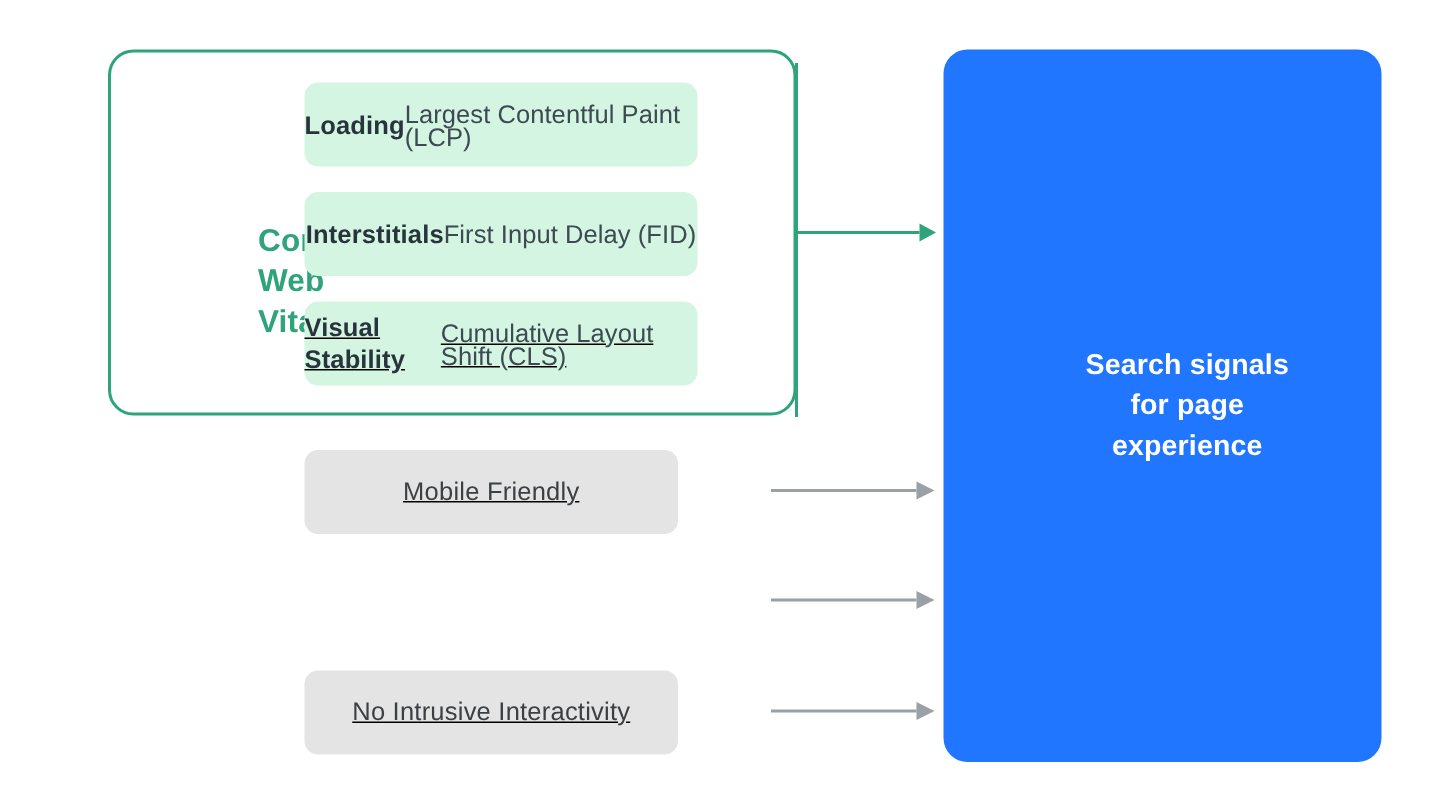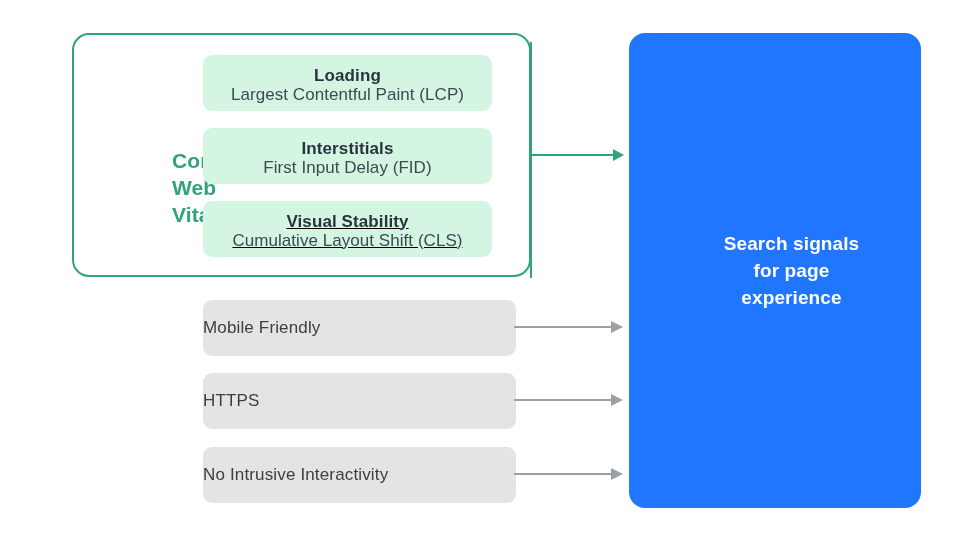--- a/index.html
+++ b/index.html
@@ -44,26 +44,26 @@
     line-height: 27px;
     letter-spacing: 0.1px;
     text-align: left;
   }
   #cwv-label .line { display: block; }
 
   
   .vital-card {
     position: absolute;
     left: 203px;
-    width: 289px;
+    width: 262px;
     height: 56px;
     background: #d4f5e2;
     border-radius: 9px;
     display: flex;
-    flex-direction: column;
+    flex-direction: row;
     align-items: center;
     justify-content: center;
     box-sizing: border-box;
   }
   .vital-card .v-title {
     font-size: 17px;
     font-weight: bold;
     color: #28343c;
     line-height: 21px;
     letter-spacing: 0.1px;
@@ -77,27 +77,29 @@
     letter-spacing: 0.05px;
   }
   #vital-0 { top: 55px; }
   #vital-1 { top: 128px; }
   #vital-2 { top: 201px; text-decoration: underline; }
 
   
   .signal-card {
     position: absolute;
     left: 203px;
-    width: 313px;
+    width: 249px;
     height: 56px;
     background: #e4e4e4;
     border-radius: 9px;
     display: flex;
     align-items: center;
+    justify-content: center;
     box-sizing: border-box;
+    text-decoration: underline;
   }
   .signal-card .s-title {
     font-size: 17px;
     font-weight: normal;
     color: #3c4043;
     letter-spacing: 0.15px;
     line-height: 22px;
   }
   #signal-0 { top: 300px; }
   #signal-1 { top: 373px; }
@@ -164,23 +166,20 @@
 
   <div class="vital-card" id="vital-2">
     <span class="v-title">Visual Stability</span>
     <span class="v-sub">Cumulative Layout Shift (CLS)</span>
   </div>
 
   <div class="signal-card" id="signal-0">
     <span class="s-title">Mobile Friendly</span>
   </div>
 
-  <div class="signal-card" id="signal-1">
-    <span class="s-title">HTTPS</span>
-  </div>
 
   <div class="signal-card" id="signal-2">
     <span class="s-title">No Intrusive Interactivity</span>
   </div>
 
   <svg class="arrow-svg" id="arrow-cwv" width="100" height="240" viewBox="0 0 100 240">
 
     <path d="M6 2 L6 238" stroke="#2fa37a" stroke-width="2" fill="none"></path>
 
     <path d="M6 115 L88 115" stroke="#2fa37a" stroke-width="2" fill="none"></path>

